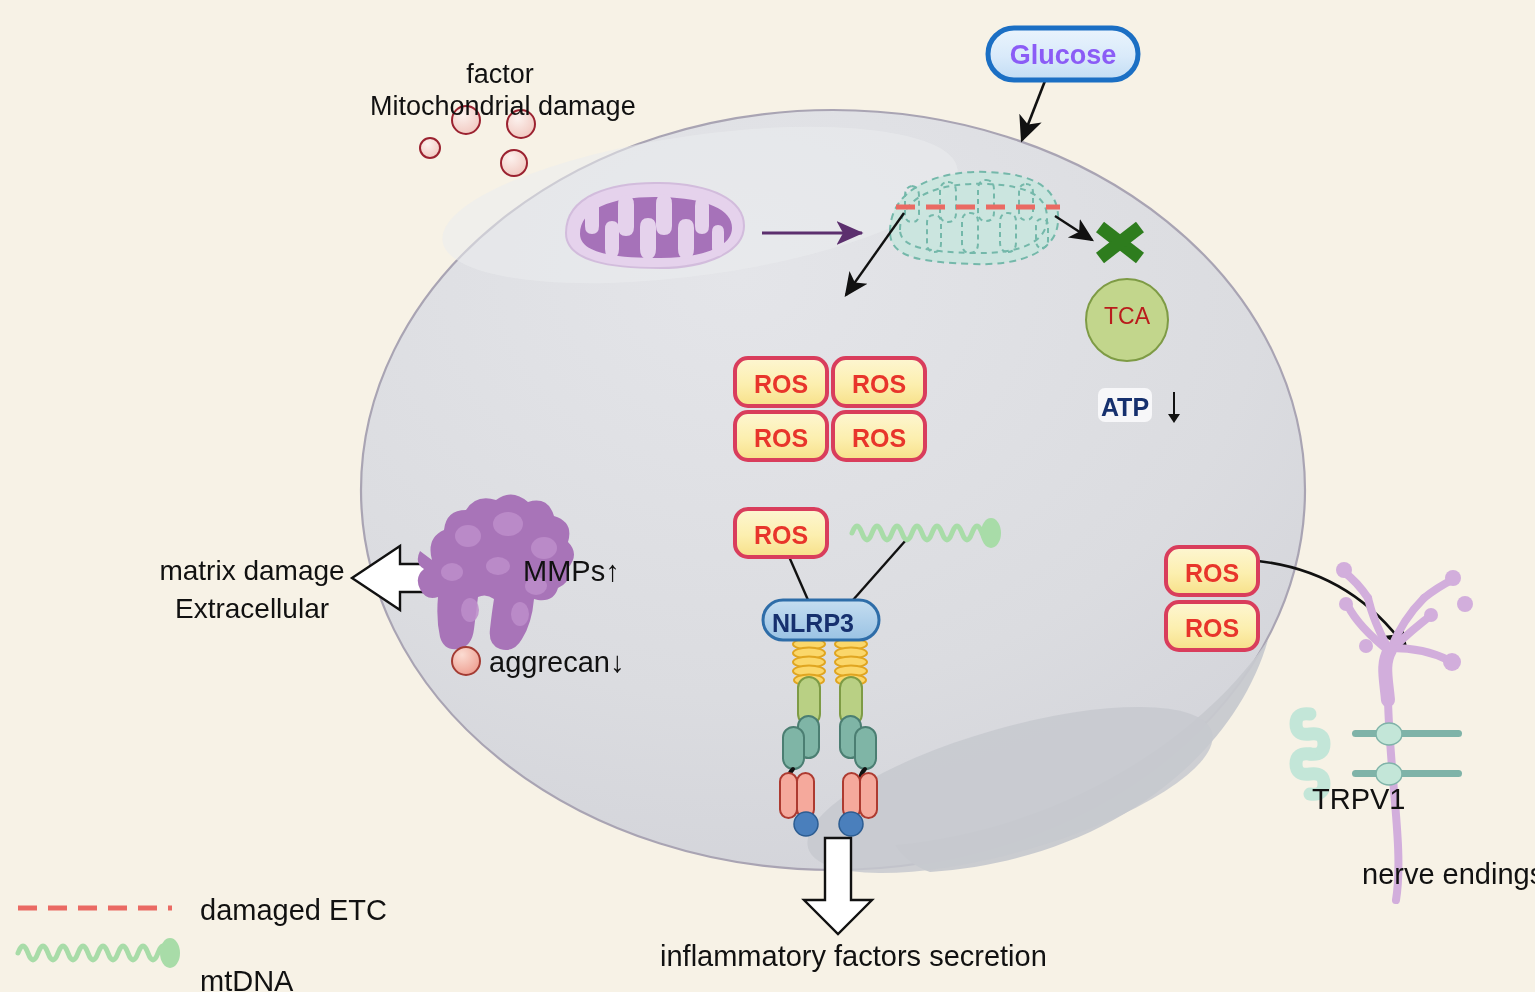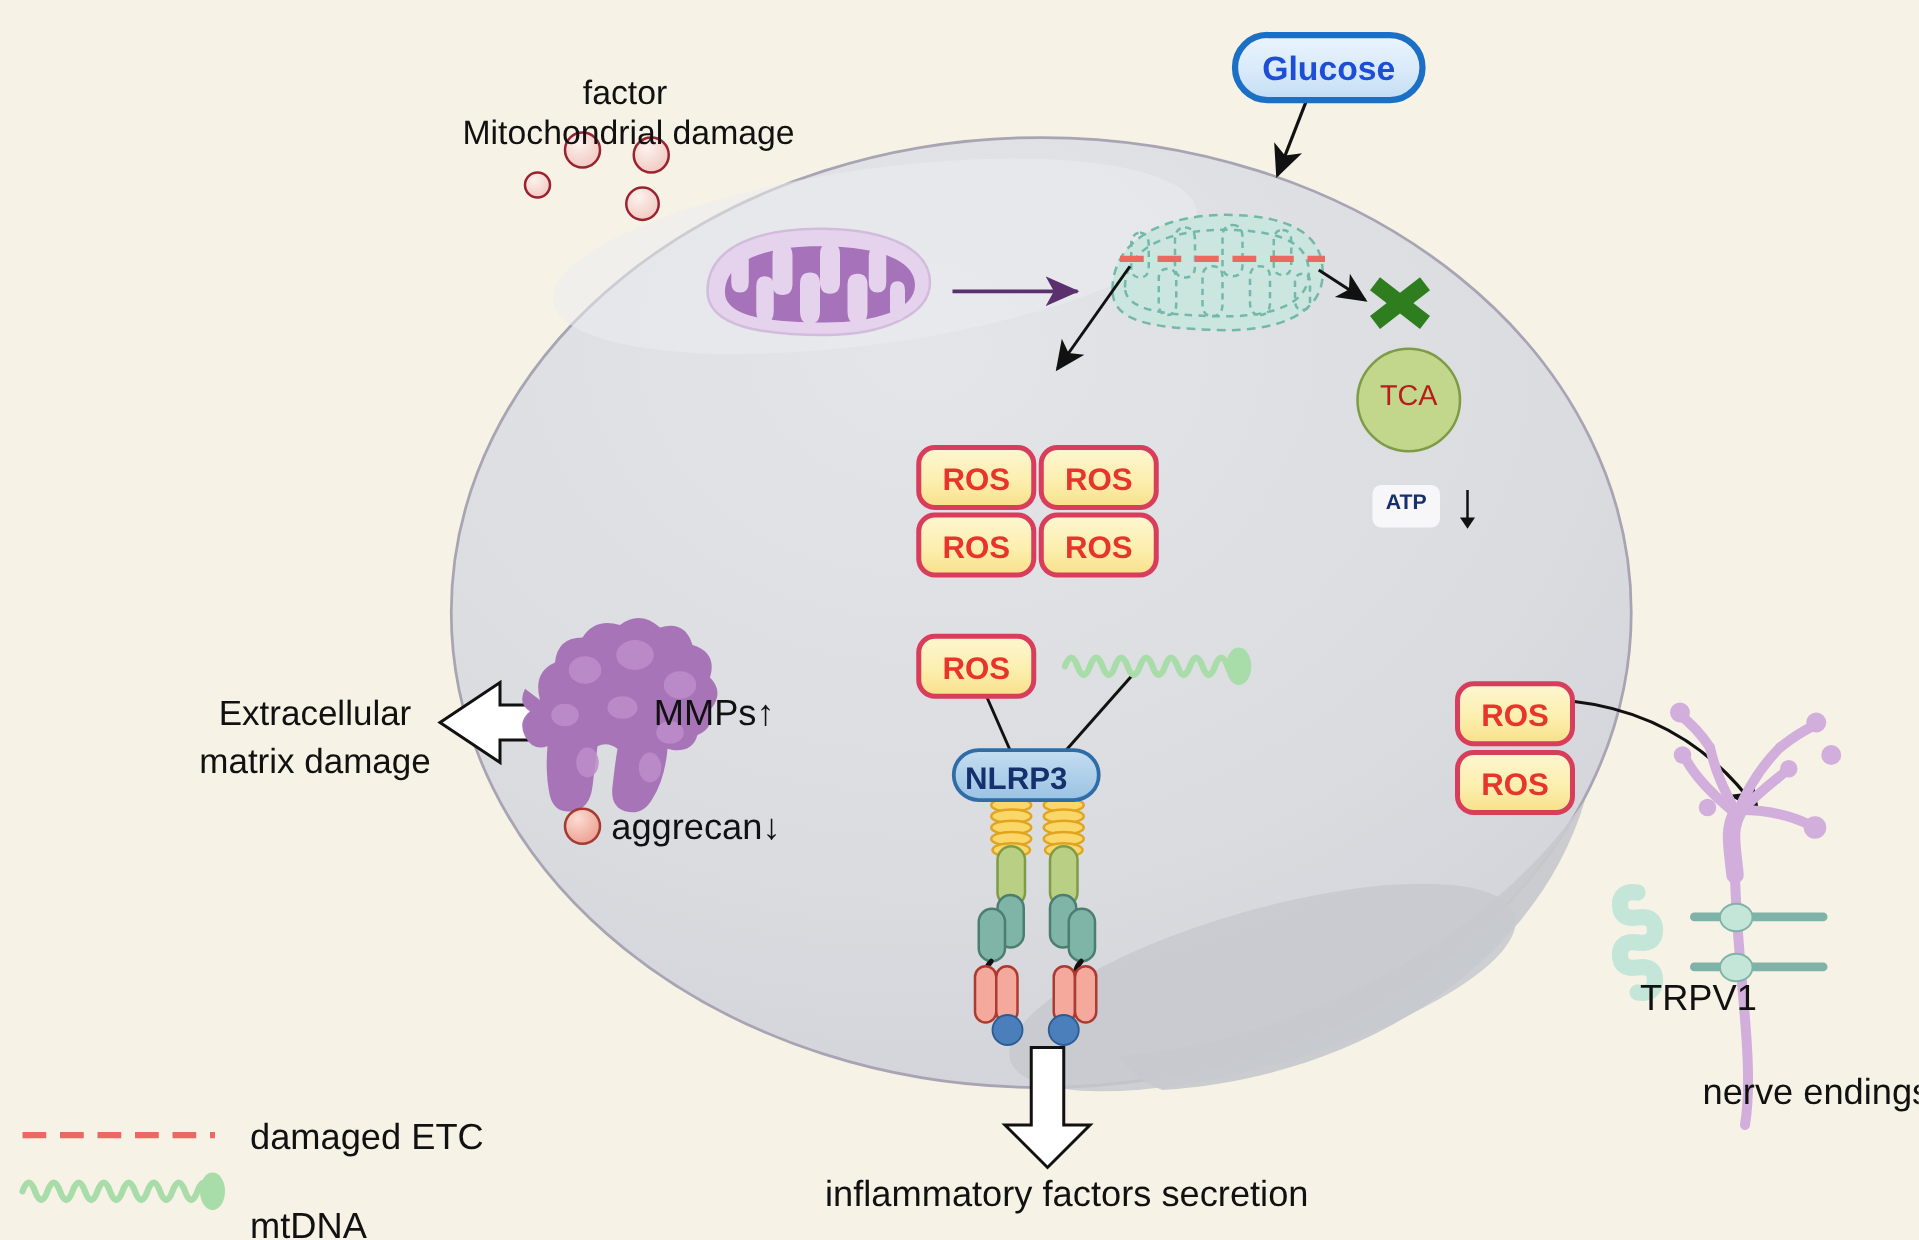--- a/index.html
+++ b/index.html
@@ -312,43 +312,43 @@
 </svg>
 
 <div class="lbl ctr" style="left:370px;top:58px;width:260px;font-size:27px;">
   <div>factor</div>
   <div>Mitochondrial damage</div>
 </div>
 
 <div class="lbl ctr" style="left:742px;top:127px;width:200px;font-size:27px;">
 </div>
 
-<div class="lbl ctr" style="left:988px;top:39px;width:150px;font-size:27px;font-weight:bold;color:#1d4ed8;">Glucose</div>
+<div class="lbl ctr" style="left:988px;top:39px;width:150px;font-size:27px;font-weight:bold;color:#8b5cf6;">Glucose</div>
 
 <div class="lbl ctr" style="left:1087px;top:303px;width:80px;font-size:23px;color:#b91c1c;">TCA</div>
 
-<div class="lbl ctr" style="left:1098px;top:392px;width:54px;font-size:17px;font-weight:bold;color:#16306E;">ATP</div>
+<div class="lbl ctr" style="left:1098px;top:392px;width:54px;font-size:25px;font-weight:bold;color:#16306E;">ATP</div>
 
 <div class="lbl ctr" style="left:735px;top:369px;width:92px;font-size:25px;font-weight:bold;color:#E8352B;">ROS</div>
 <div class="lbl ctr" style="left:833px;top:369px;width:92px;font-size:25px;font-weight:bold;color:#E8352B;">ROS</div>
 <div class="lbl ctr" style="left:735px;top:423px;width:92px;font-size:25px;font-weight:bold;color:#E8352B;">ROS</div>
 <div class="lbl ctr" style="left:833px;top:423px;width:92px;font-size:25px;font-weight:bold;color:#E8352B;">ROS</div>
 <div class="lbl ctr" style="left:735px;top:520px;width:92px;font-size:25px;font-weight:bold;color:#E8352B;">ROS</div>
 <div class="lbl ctr" style="left:1166px;top:558px;width:92px;font-size:25px;font-weight:bold;color:#E8352B;">ROS</div>
 <div class="lbl ctr" style="left:1166px;top:613px;width:92px;font-size:25px;font-weight:bold;color:#E8352B;">ROS</div>
 
 <div class="lbl ctr" style="left:763px;top:608px;width:100px;font-size:25px;font-weight:bold;color:#16306E;">NLRP3</div>
 
 <div class="lbl" style="left:523px;top:554px;font-size:29px;">MMPs↑</div>
 
 <div class="lbl" style="left:489px;top:645px;font-size:29px;">aggrecan↓</div>
 
 <div class="lbl ctr" style="left:152px;top:552px;width:200px;font-size:28px;line-height:1.35;">
+  <div>matrix damage</div>
   <div>Extracellular</div>
-  <div>matrix damage</div>
 </div>
 
 <div class="lbl" style="left:1312px;top:782px;font-size:29px;">TRPV1</div>
 
 <div class="lbl" style="left:1362px;top:857px;font-size:29px;">nerve endings</div>
 
 <div class="lbl" style="left:660px;top:939px;font-size:29px;">inflammatory factors secretion</div>
 
 <div class="lbl" style="left:200px;top:893px;font-size:29px;">damaged ETC</div>
 

